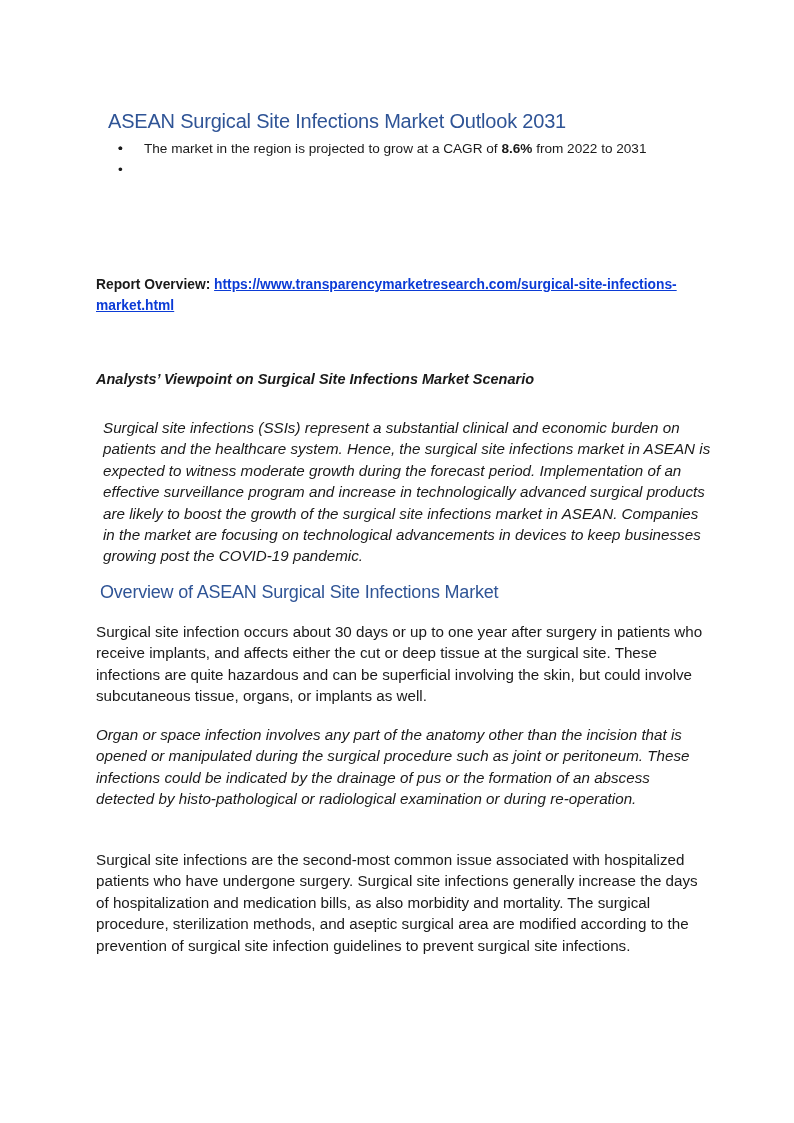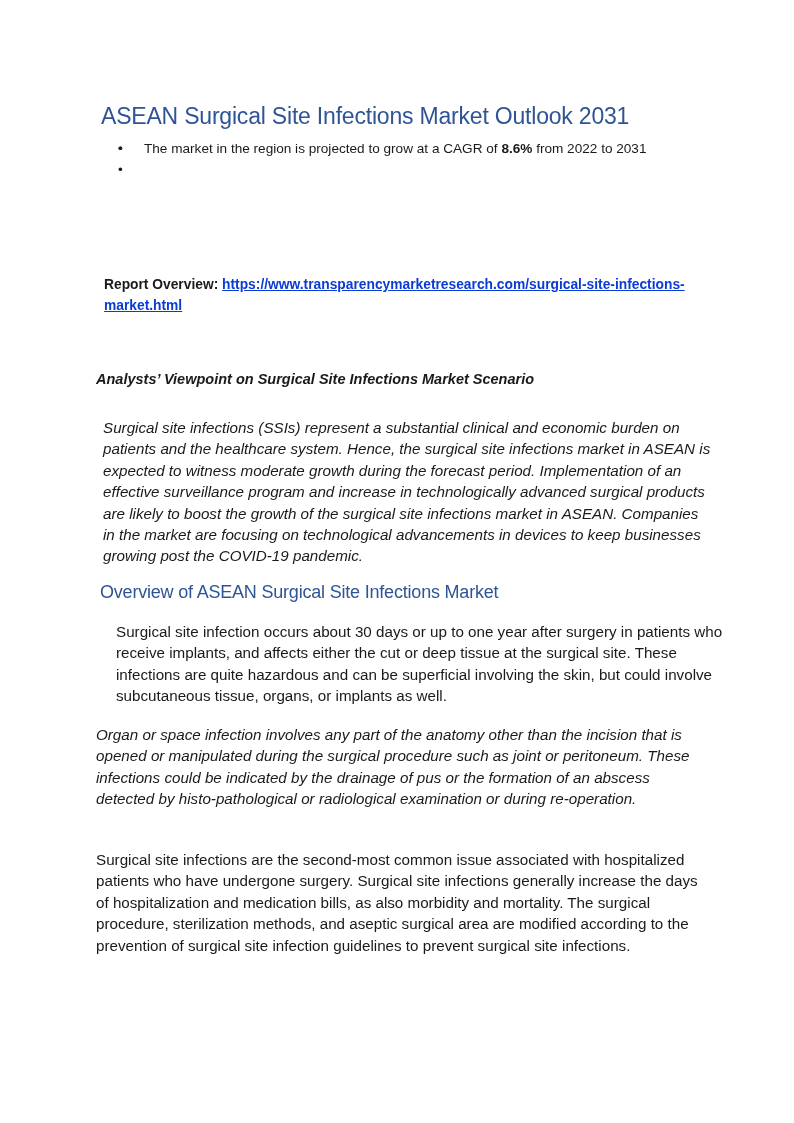--- a/index.html
+++ b/index.html
@@ -4,53 +4,53 @@
 <style>
   html, body { margin: 0; padding: 0; background: #ffffff; }
   body {
     width: 794px; height: 1123px; position: relative; overflow: hidden;
     font-family: "Liberation Sans", "DejaVu Sans", sans-serif;
     color: #1a1a1a;
   }
   .page { position: absolute; left: 96px; top: 0; width: 610px; }
   .h1 {
     position: absolute; top: 98px; left: 0;
-    font-size: 23px; color: #2f5496; font-weight: normal; margin: 5px;
+    font-size: 20px; color: #2f5496; font-weight: normal; margin: 12px;
     letter-spacing: -0.2px; white-space: nowrap;
   }
   ul.bullets {
     position: absolute; top: 138px; left: 22px; margin: 0; padding: 0;
     list-style: none; width: 590px; font-size: 13.6px; line-height: 21px;
   }
   ul.bullets li { position: relative; padding-left: 26px; }
   ul.bullets li .dot { position: absolute; left: 0; top: 0; }
   b { font-weight: bold; }
   .report {
-    position: absolute; top: 274px; left: 8px; width: 610px;
+    position: absolute; top: 274px; left: 0; width: 610px;
     font-size: 13.8px; line-height: 21px; font-weight: bold; color: #1a1a1a;
   }
   .report a { color: #0b3bd6; text-decoration: underline; }
   .analyst-title {
     position: absolute; top: 371px; left: 0; font-size: 14.5px;
     font-weight: bold; font-style: italic; white-space: nowrap; text-align: center;
   }
   .analyst-body {
     position: absolute; top: 410px; left: 0; width: 610px;
     font-size: 15.2px; line-height: 21.4px; font-style: italic; margin: 7px;
   }
   .h2 {
     position: absolute; top: 578px; left: 0; font-size: 18px;
     color: #2f5496; font-weight: normal; margin: 4px; white-space: nowrap;
     letter-spacing: -0.2px;
   }
   .para {
     position: absolute; left: 0; width: 612px; font-size: 15.2px;
     line-height: 21.4px; margin: 0;
   }
-  .p1 { top: 621px; margin-left: 20px; }
+  .p1 { top: 621px; }
   .p2 { top: 724px; font-style: italic; }
   .p3 { top: 849px; }
 </style>
 </head>
 <body>
 
 <div class="page">
   <h1 class="h1">ASEAN Surgical Site Infections Market Outlook 2031</h1>
 
   <ul class="bullets">

